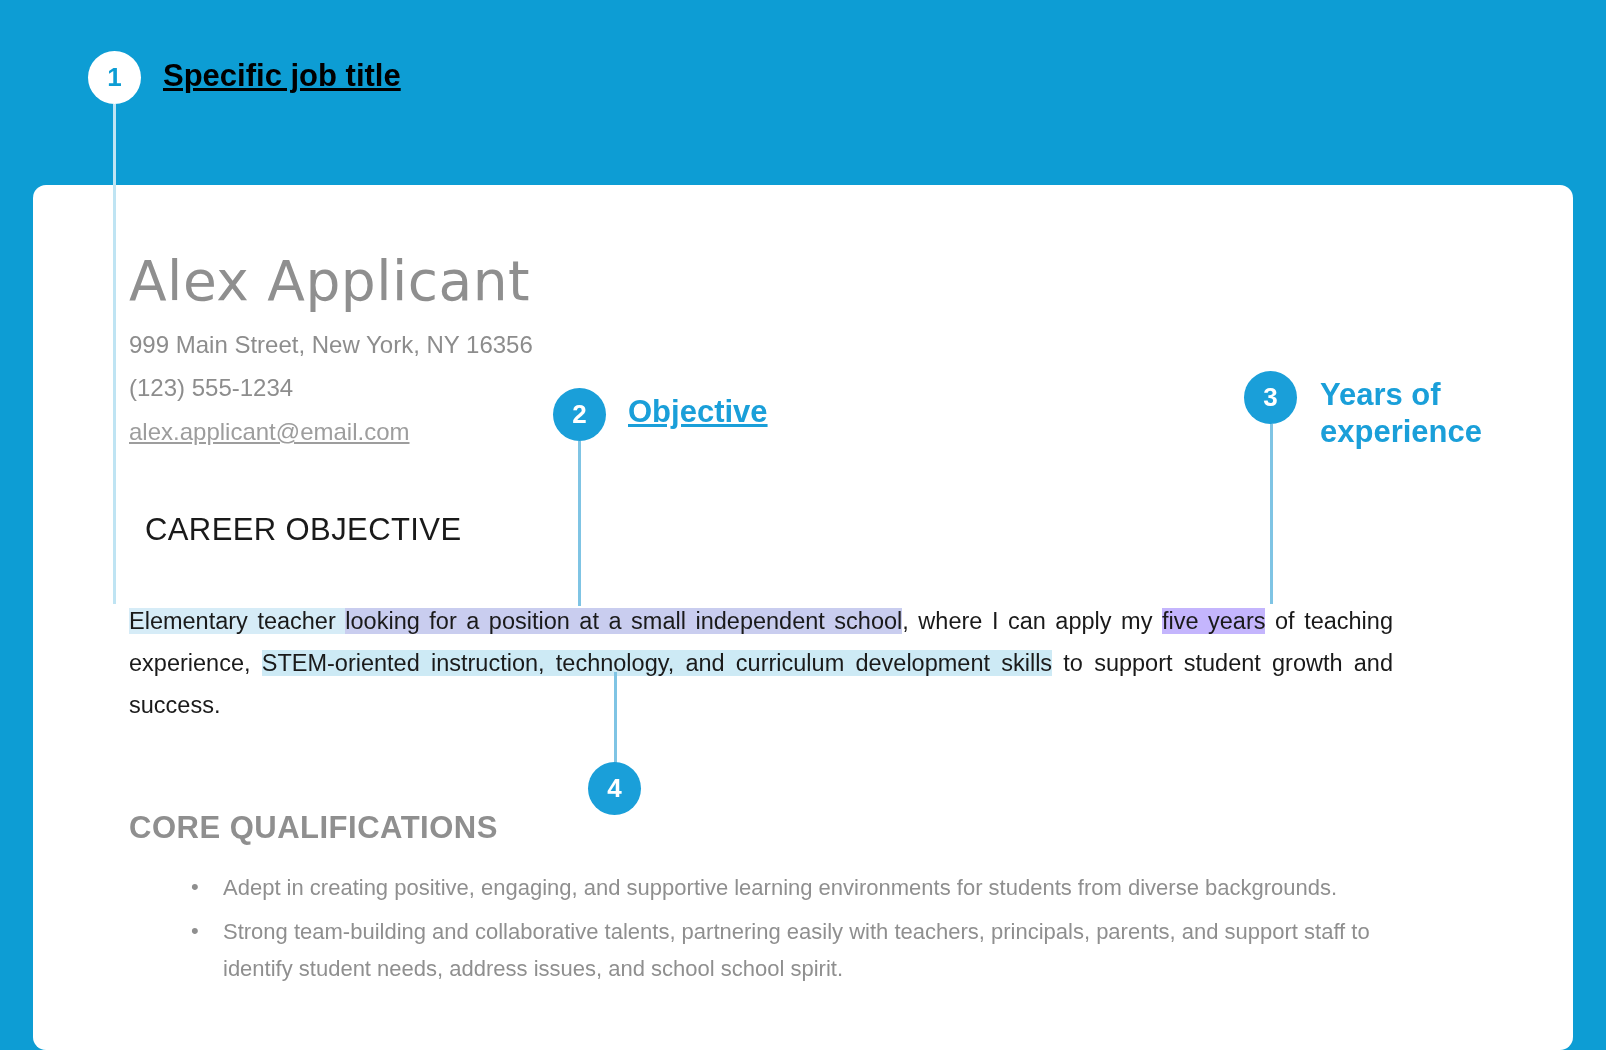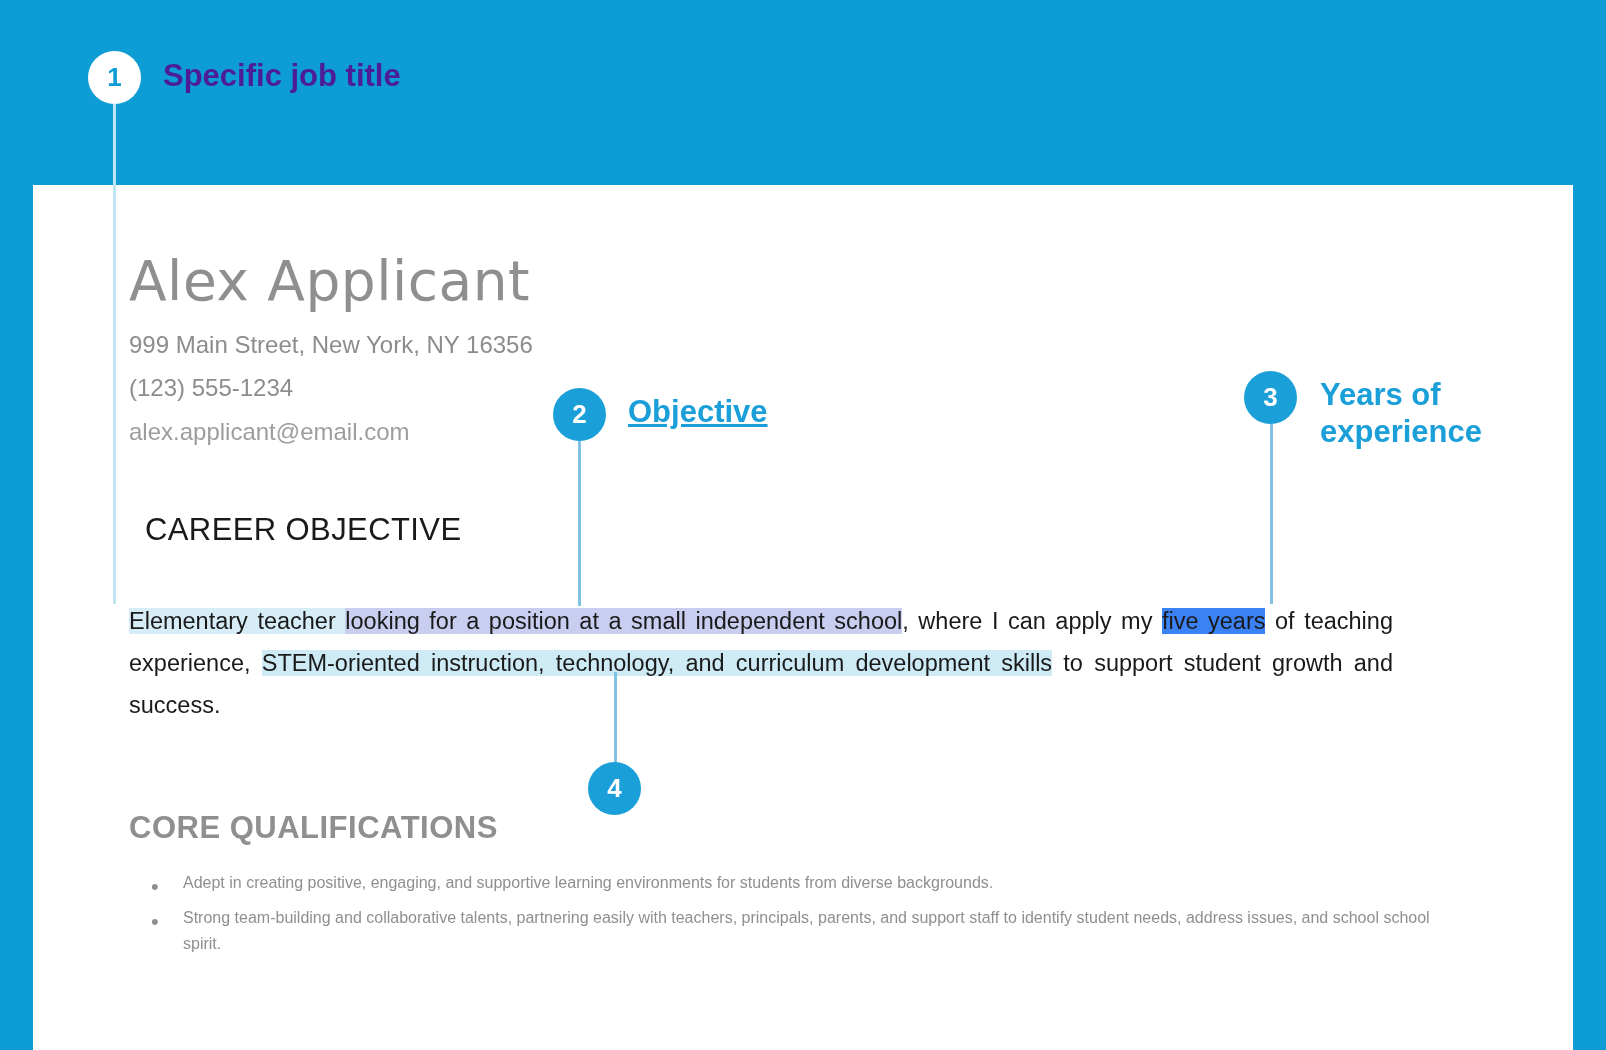--- a/index.html
+++ b/index.html
@@ -24,20 +24,21 @@
 
   
   #resume-sheet {
     position: absolute;
     left: 33px;
     top: 185px;
     width: 1540px;
     height: 865px;
     background: #ffffff;
     overflow: hidden;
+    border-radius: 13px;
   }
 
   
   .resume-inner {
     position: absolute;
     left: 96px;
     top: 0;
     width: 1330px;
   }
 
@@ -52,21 +53,21 @@
     line-height: 1.05;
   }
 
   .contact-line {
     font-size: 24px;
     color: #8d8d8d;
     line-height: 1.82;
     margin: 0;
   }
   .contact-line.first { padding-top: 12px; }
-  .contact-line.email { color: #9d9d9d; }
+  .contact-line.email { color: #9d9d9d; text-decoration: underline; }
 
   #career-objective-heading {
     font-size: 31px;
     color: #1a1a1a;
     letter-spacing: 0.4px;
     margin: 16px;
     padding-top: 42px;
     font-weight: 400;
   }
 
@@ -75,44 +76,45 @@
     color: #1a1a1a;
     line-height: 1.79;
     text-align: justify;
     margin: 0;
     padding-top: 36px;
     width: 1264px;
   }
 
   .hl-title { background: #d6ecf7; margin-top: 40px; }
   .hl-objective { background: #c9cdef; }
-  .hl-years { background: #3b82f6; }
+  .hl-years { background: #c4b5fd; }
   .hl-skills { background: #cdeaf5; }
 
   #core-qual-heading {
     font-size: 31px;
     color: #8f8f8f;
     letter-spacing: 0.5px;
     margin: 0;
     padding-top: 84px;
     font-weight: 700;
   }
 
   #qual-list {
     margin: 0;
     padding: 24px 0 0 54px;
     list-style: none;
     width: 1250px;
   }
   #qual-list li {
     position: relative;
-    font-size: 16px;
+    font-size: 22px;
     color: #8f8f8f;
     line-height: 1.66;
     margin-bottom: 8px;
+    margin-left: 40px;
   }
   #qual-list li::before {
     content: "\2022";
     position: absolute;
     left: -32px;
     top: -1px;
     font-size: 22px;
     color: #8f8f8f;
   }
 
@@ -132,21 +134,21 @@
   .badge.on-blue { background: #ffffff; color: #0d9dd4; }
   .badge.on-white { background: #1a9fd9; color: #ffffff; }
 
   .callout-label {
     position: absolute;
     font-size: 31px;
     font-weight: bold;
     z-index: 6;
     line-height: 1.18;
   }
-  .callout-label.on-blue { color: #4c1d95; }
+  .callout-label.on-blue { color: #000000; text-decoration: underline; }
   .callout-label.on-white { color: #1a9fd9; }
 
   .leader {
     position: absolute;
     background: #7fc4e4;
     width: 3px;
     z-index: 4;
   }
   .leader.white { background: #bfe4f3; }
 

